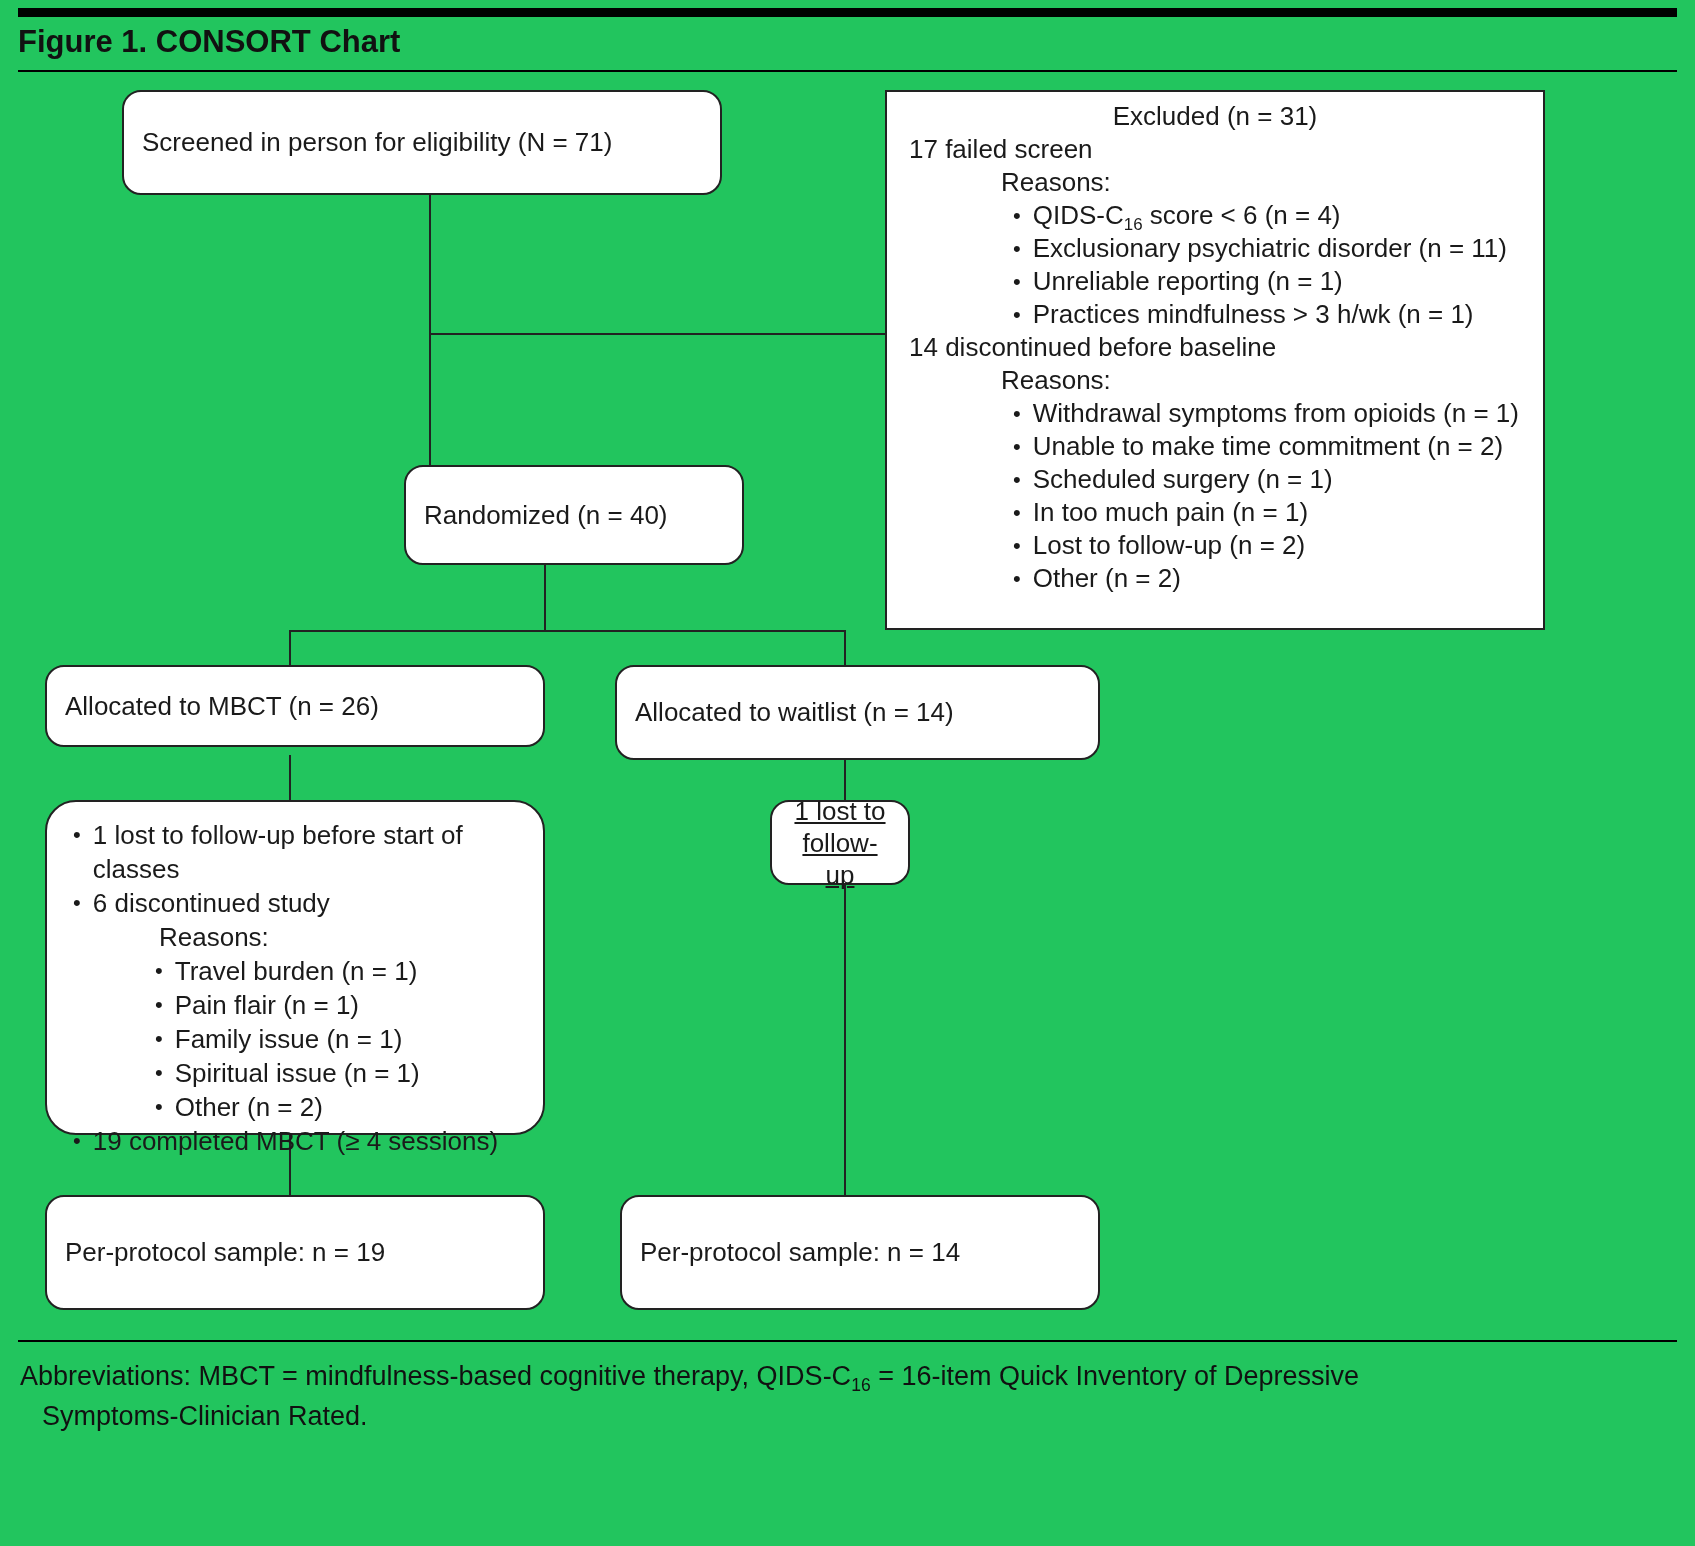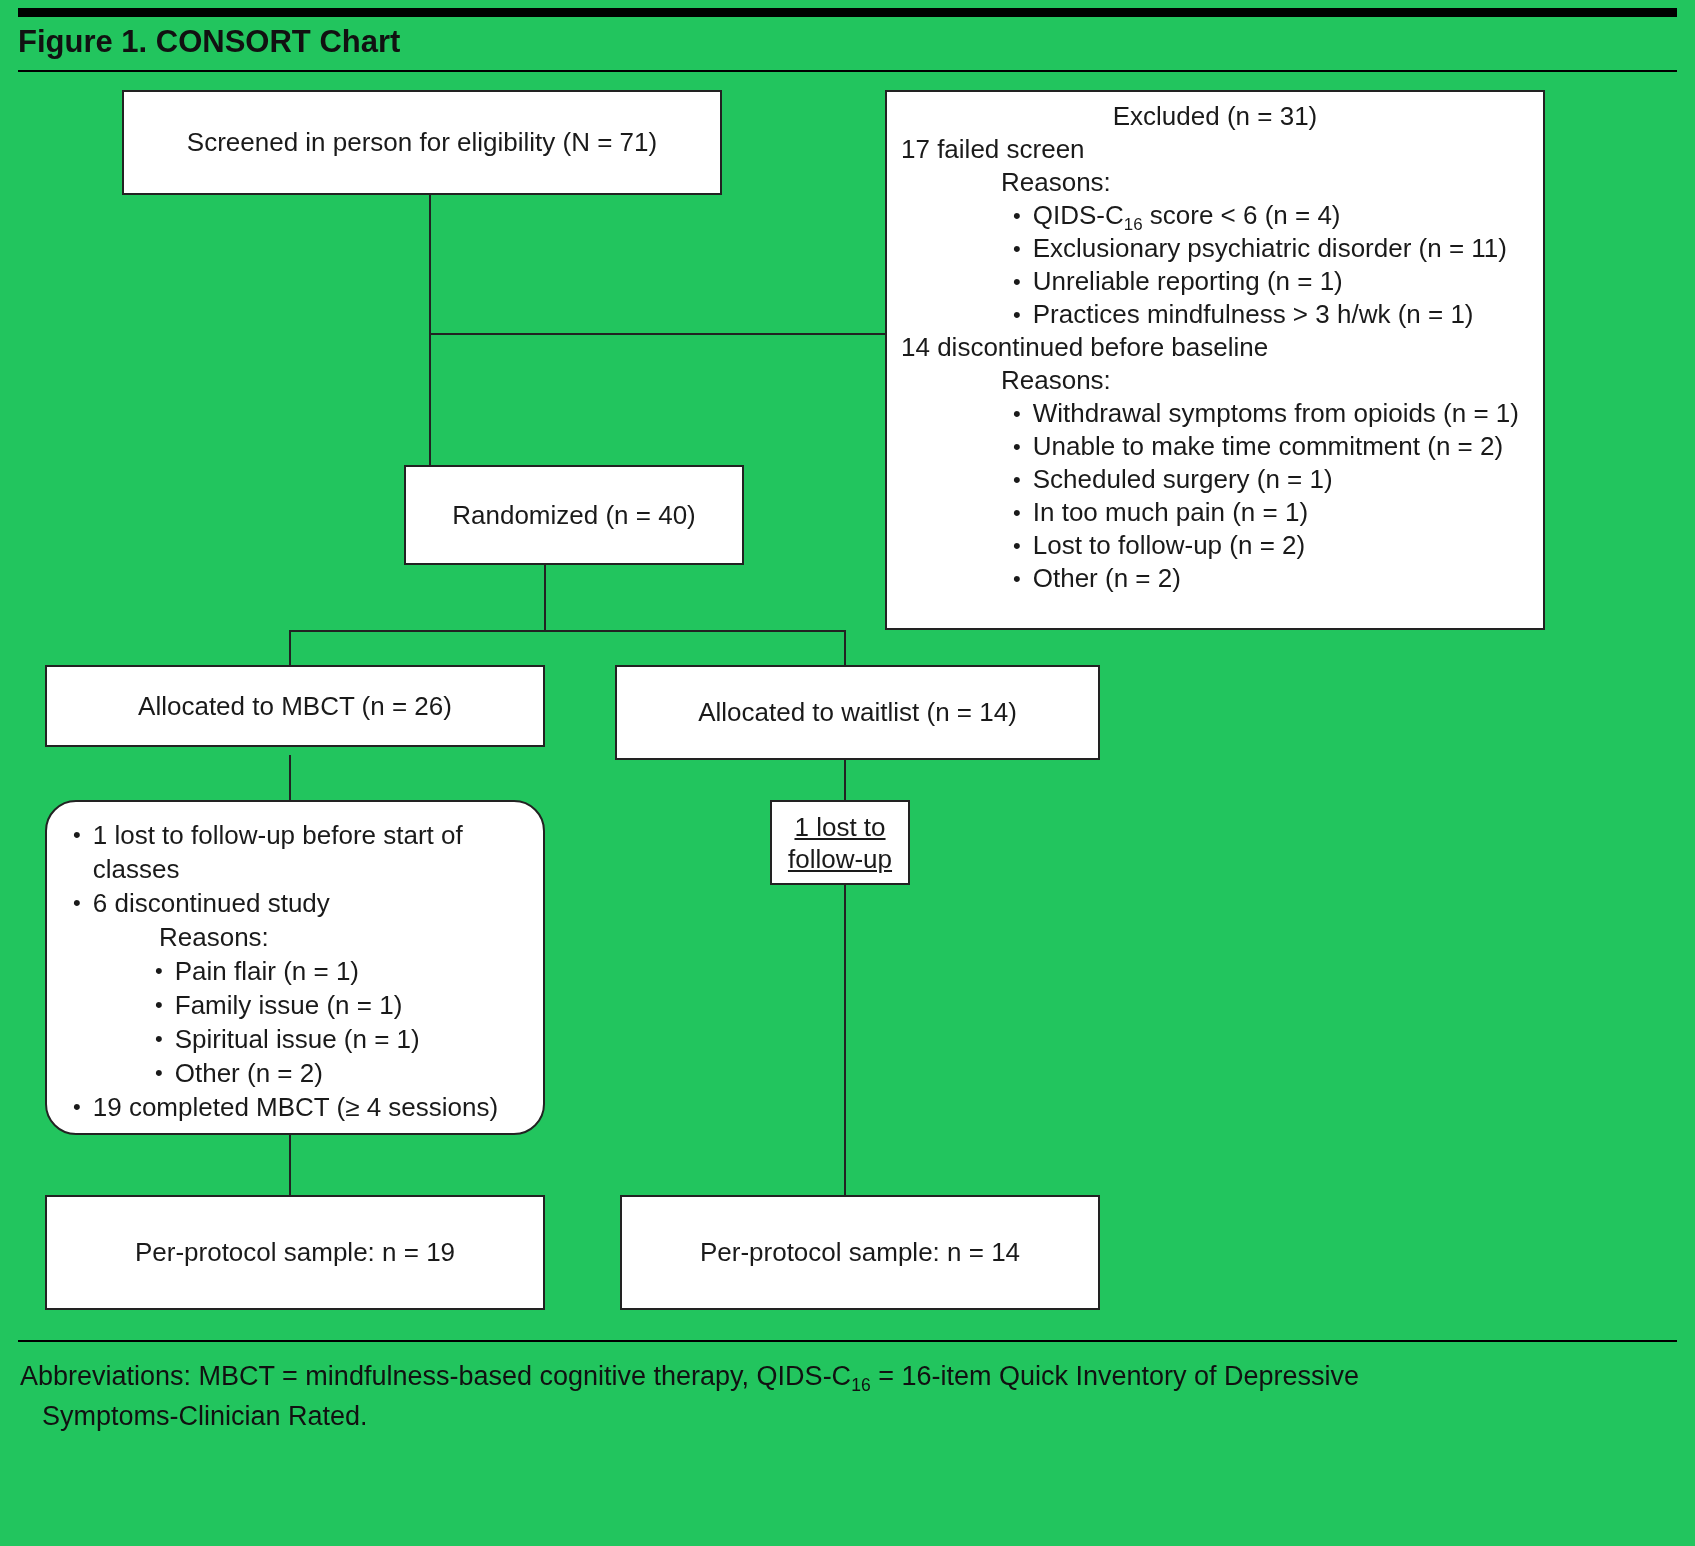--- a/index.html
+++ b/index.html
@@ -10,29 +10,29 @@
   }
   .rule-thick { position:absolute; left:18px; right:18px; height:9px; background:#000; }
   .rule-thin  { position:absolute; left:18px; right:18px; height:2px; background:#000; }
   .figure-title {
     position:absolute; left:18px; top:24px; margin:0;
     font-size:31px; font-weight:bold; color:#111;
   }
   .box {
     position:absolute; border:2px solid #222; background:#fff; box-sizing:border-box;
   }
-  .center-box { display:flex; align-items:center; justify-content:center; text-align:center; padding:6px 4px; }
+  .center-box { display:flex; align-items:center; text-align:center; padding:6px 18px;border-radius:19px; }
   .line { position:absolute; background:#222; }
   .v { width:2px; }
   .h { height:2px; }
 
   
   .excluded { padding:8px 14px; line-height:33px; }
   .exc-title { text-align:center; }
-  .group-head { margin-left:0; }
+  .group-head { margin-left:8px; }
   .reasons-label { margin-left:100px; }
   .bullet-item { display:flex; margin-left:112px; }
   .bullet-item::before { content:"•"; margin-right:12px; font-size:0.85em; line-height:inherit; }
 
   
   .mbct-detail { padding:16px 12px; line-height:34px;border-radius:31px; }
   .mbct-detail .top-bullet { display:flex; margin-left:14px; }
   .mbct-detail .top-bullet::before { content:"•"; margin-right:12px; font-size:0.85em; }
   .mbct-detail .reasons-label { margin-left:100px; }
   .mbct-detail .sub-bullet { display:flex; margin-left:96px; }
@@ -124,20 +124,23 @@
 
   <div class="box mbct-detail" style="left:45px; top:800px; width:500px; height:335px;">
     <div class="top-bullet">
         <span>1 lost to follow-up before start of classes</span>
       </div>
     <div class="top-bullet">
         <span>6 discontinued study</span>
       </div>
     <div class="reasons-label">Reasons:</div>
     <div class="sub-bullet">
+        <span>Travel burden (n = 1)</span>
+      </div>
+    <div class="sub-bullet">
         <span>Pain flair (n = 1)</span>
       </div>
     <div class="sub-bullet">
         <span>Family issue (n = 1)</span>
       </div>
     <div class="sub-bullet">
         <span>Spiritual issue (n = 1)</span>
       </div>
     <div class="sub-bullet">
         <span>Other (n = 2)</span>

